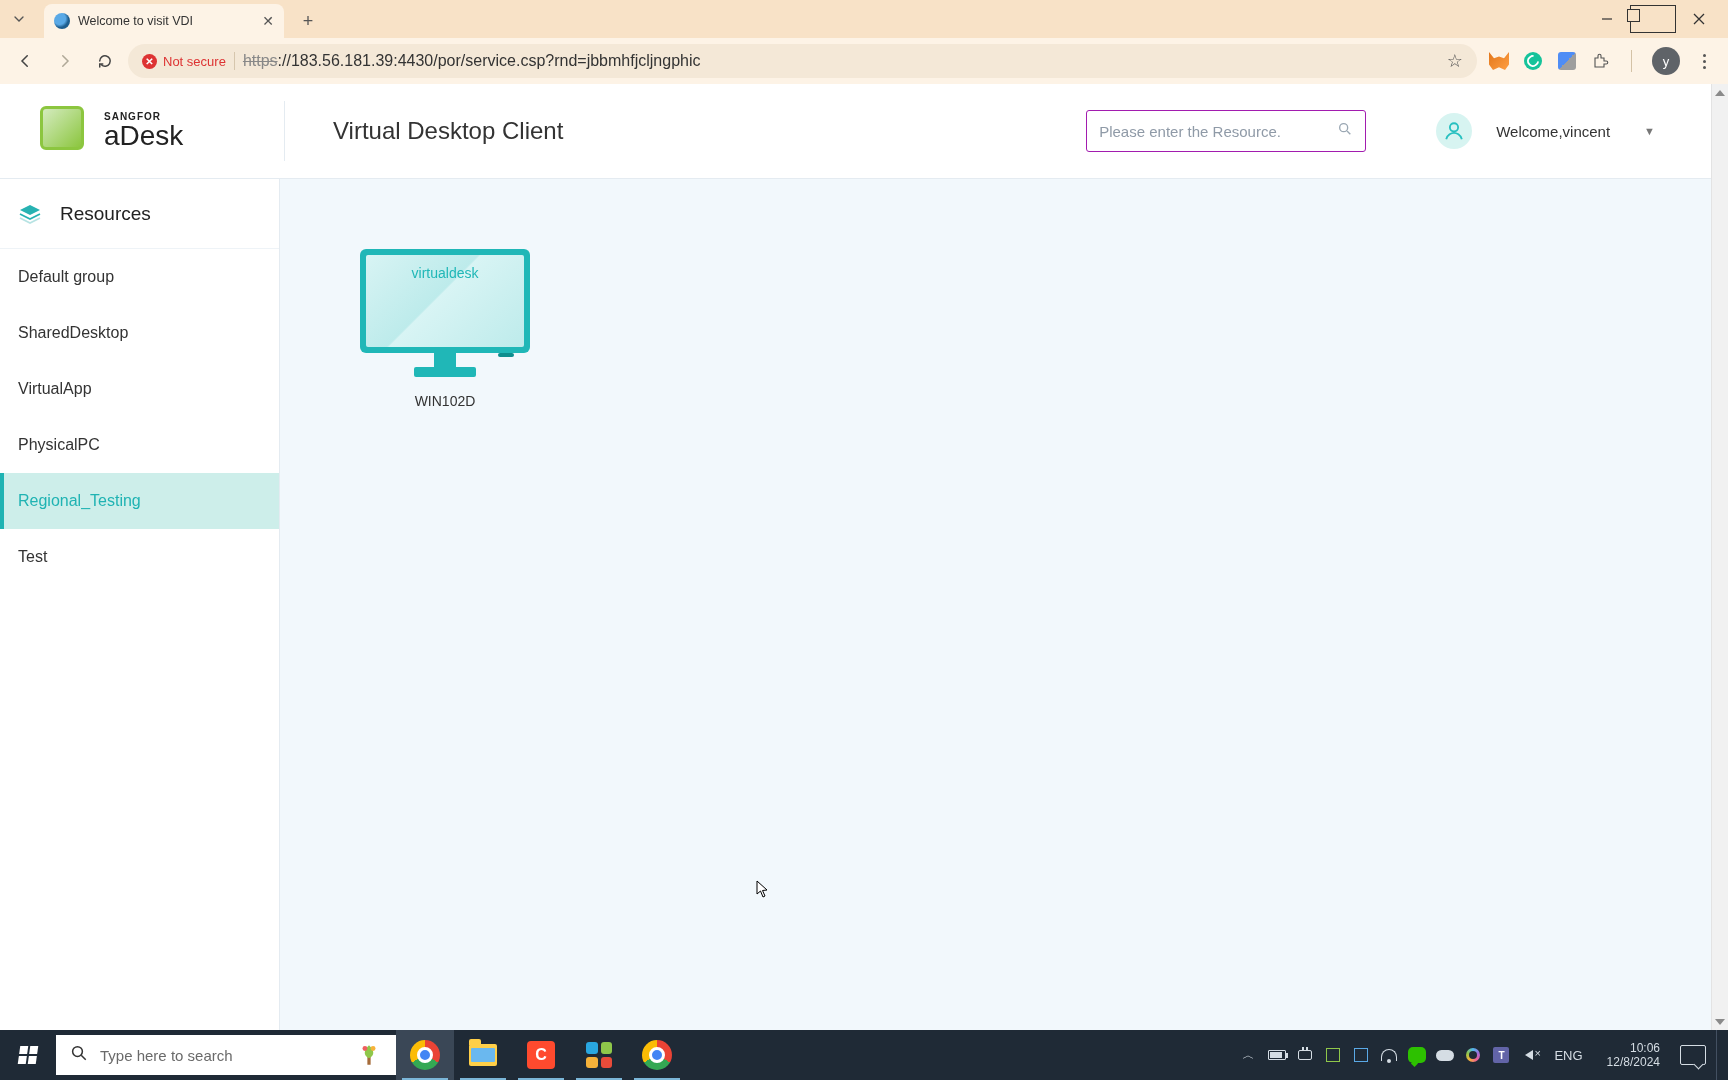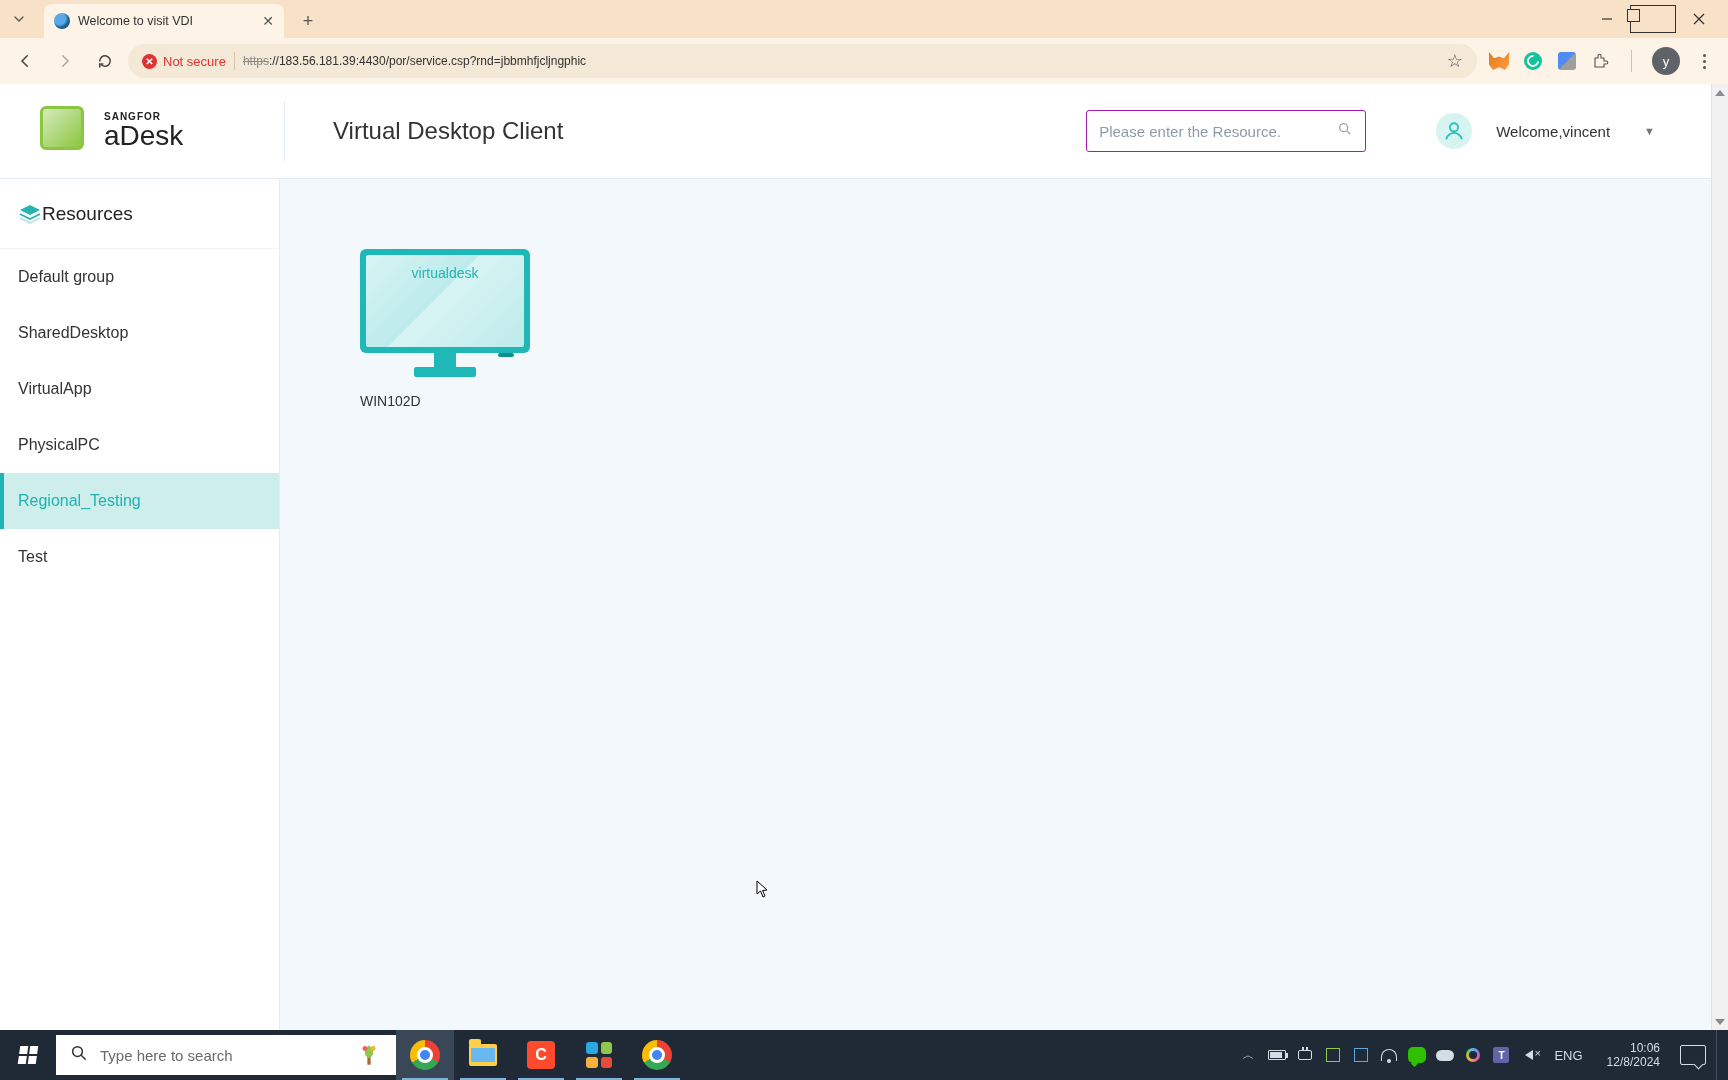--- a/index.html
+++ b/index.html
@@ -22,21 +22,21 @@
 
 .toolbar { width:1728px; height:46px; background:#fdf3e6; display:flex; align-items:center; padding:0 8px; gap:6px; }
 .nav-btn { width:34px; height:34px; display:flex; align-items:center; justify-content:center; color:#555; border-radius:50%; }
 .nav-btn.disabled { color:#b0a898; }
 .nav-btn svg { width:18px; height:18px; }
 .omnibox { flex:1; background:#f4e8d7; border-radius:20px; height:34px; display:flex; align-items:center; padding:0 14px; font-size:14px; color:#555; gap:8px; }
 .not-secure-badge { display:flex; align-items:center; gap:6px; }
 .not-secure-icon { width:15px; height:15px; border-radius:50%; background:#d33; display:flex; align-items:center; justify-content:center; color:#fff; font-size:10px; font-weight:bold; }
 .not-secure-text { color:#d33; font-size:13px; }
 .omnibox .sep { width:1px; height:18px; background:#d6c6ad; }
-.url { font-size:12px;text-align:center; }
+.url { font-size:16px;text-align:center; }
 .url .proto { color:#888; text-decoration:line-through; }
 .url .rest { color:#333; }
 .star { margin-left:auto; color:#555; font-size:18px; }
 .ext-icons { display:flex; align-items:center; gap:14px; padding:0 6px; }
 .ext-icons .ic { width:20px; height:20px; display:flex; align-items:center; justify-content:center; }
 .fox-ic { width:20px; height:18px; background:linear-gradient(135deg,#e2761b,#ff9f43); clip-path: polygon(0 0, 25% 35%, 50% 25%, 75% 35%, 100% 0, 100% 70%, 80% 100%, 50% 85%, 20% 100%, 0 70%); }
 .gram-ic { width:18px; height:18px; border-radius:50%; background:#15c39a; position:relative; }
 .gram-ic::after { content:""; position:absolute; left:3px; top:3px; width:12px; height:12px; border:2.5px solid #fff; border-radius:50%; border-right-color:transparent; transform:rotate(-40deg); box-sizing:border-box; }
 .gtrans-ic { width:18px; height:18px; background:linear-gradient(135deg,#4f8df5 0 50%,#9e9e9e 50% 100%); border-radius:3px; position:relative; }
 .puzzle-ic { width:18px; height:18px; }
@@ -70,28 +70,28 @@
 .search-box .mag { color:#9aa7b3; }
 .user-block { display:flex; align-items:center; gap:24px; margin-left:70px; }
 .user-avatar { width:36px; height:36px; border-radius:50%; background:#d7f4f1; display:flex; align-items:center; justify-content:center; }
 .user-avatar svg { width:22px; height:22px; }
 .welcome { font-size:15px; color:#333; }
 .user-caret { color:#777; font-size:11px; margin-left:10px; }
 
 
 .app-body { flex:1; display:flex; background:#f2f8fc; }
 .sidebar { width:280px; background:#fff; border-right:1px solid #e4ebf1; }
-.sb-head { height:70px; display:flex; align-items:center; padding:0 18px; border-bottom:1px solid #eef3f7; }
+.sb-head { height:70px; display:flex; align-items:center; gap:18px; padding:0 18px; border-bottom:1px solid #eef3f7; }
 .sb-head-icon { color:#27b2b2; width:24px; height:24px; }
 .sb-head-label { font-size:19px; color:#222; }
 .sb-item { height:56px; display:flex; align-items:center; padding:0 14px; font-size:16px; color:#333; border-left:4px solid transparent; cursor:pointer; }
 .sb-item.active { background:#cdeeea; border-left-color:#1fb3b3; color:#1fb3b3; }
 
 .content { flex:1; padding:70px 80px; }
-.resource-tile { width:170px; display:flex; flex-direction:column; gap:14px; cursor:pointer; }
+.resource-tile { width:170px; display:flex; flex-direction:column; align-items:center; gap:14px; cursor:pointer; }
 .monitor { width:170px; height:130px; position:relative; }
 .mon-body { position:absolute; left:0; top:0; width:170px; height:104px; background:#20b7b7; border-radius:6px; padding:6px; }
 .mon-screen { width:100%; height:100%; background:linear-gradient(135deg,#d8f4f4 0%, #bdebeb 45%, #d8f4f4 46%, #bdebeb 100%); border-radius:2px; display:flex; align-items:flex-start; justify-content:center; padding-top:10px; position:relative; }
 .mon-screen::after { content:""; position:absolute; right:10px; bottom:-10px; width:16px; height:4px; background:#0e8e8e; border-radius:2px; }
 .mon-label { color:#20b7b7; font-size:14px; font-weight:500; }
 .mon-neck { position:absolute; left:74px; top:104px; width:22px; height:14px; background:#20b7b7; }
 .mon-base { position:absolute; left:54px; top:118px; width:62px; height:10px; background:#20b7b7; border-radius:2px; }
 .tile-caption { font-size:14px; color:#333; }
 
 .cursor { position:absolute; left:756px; top:796px; width:12px; height:18px; pointer-events:none; }

